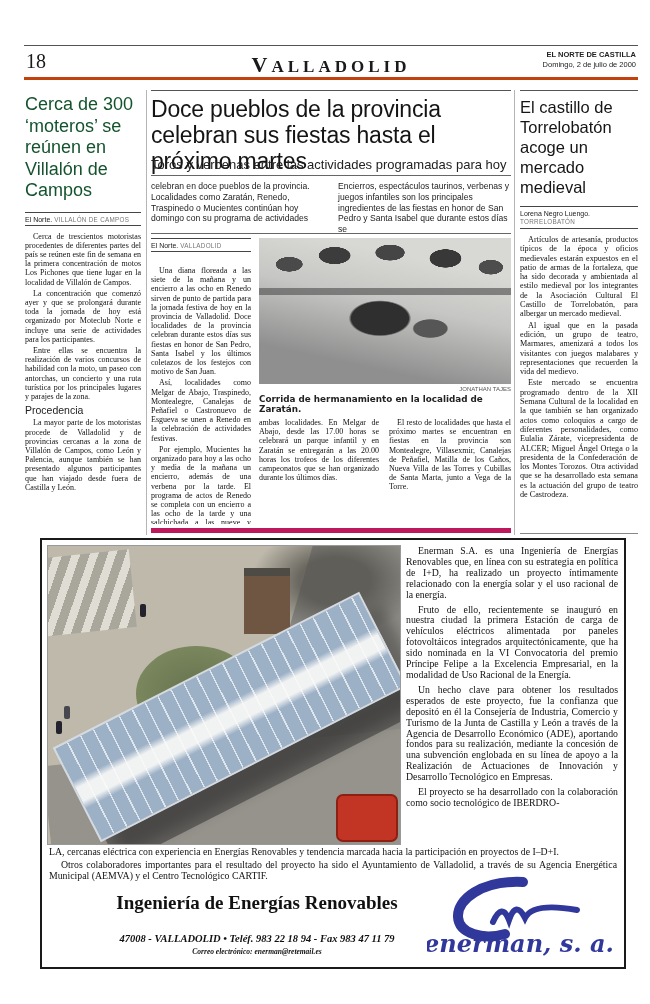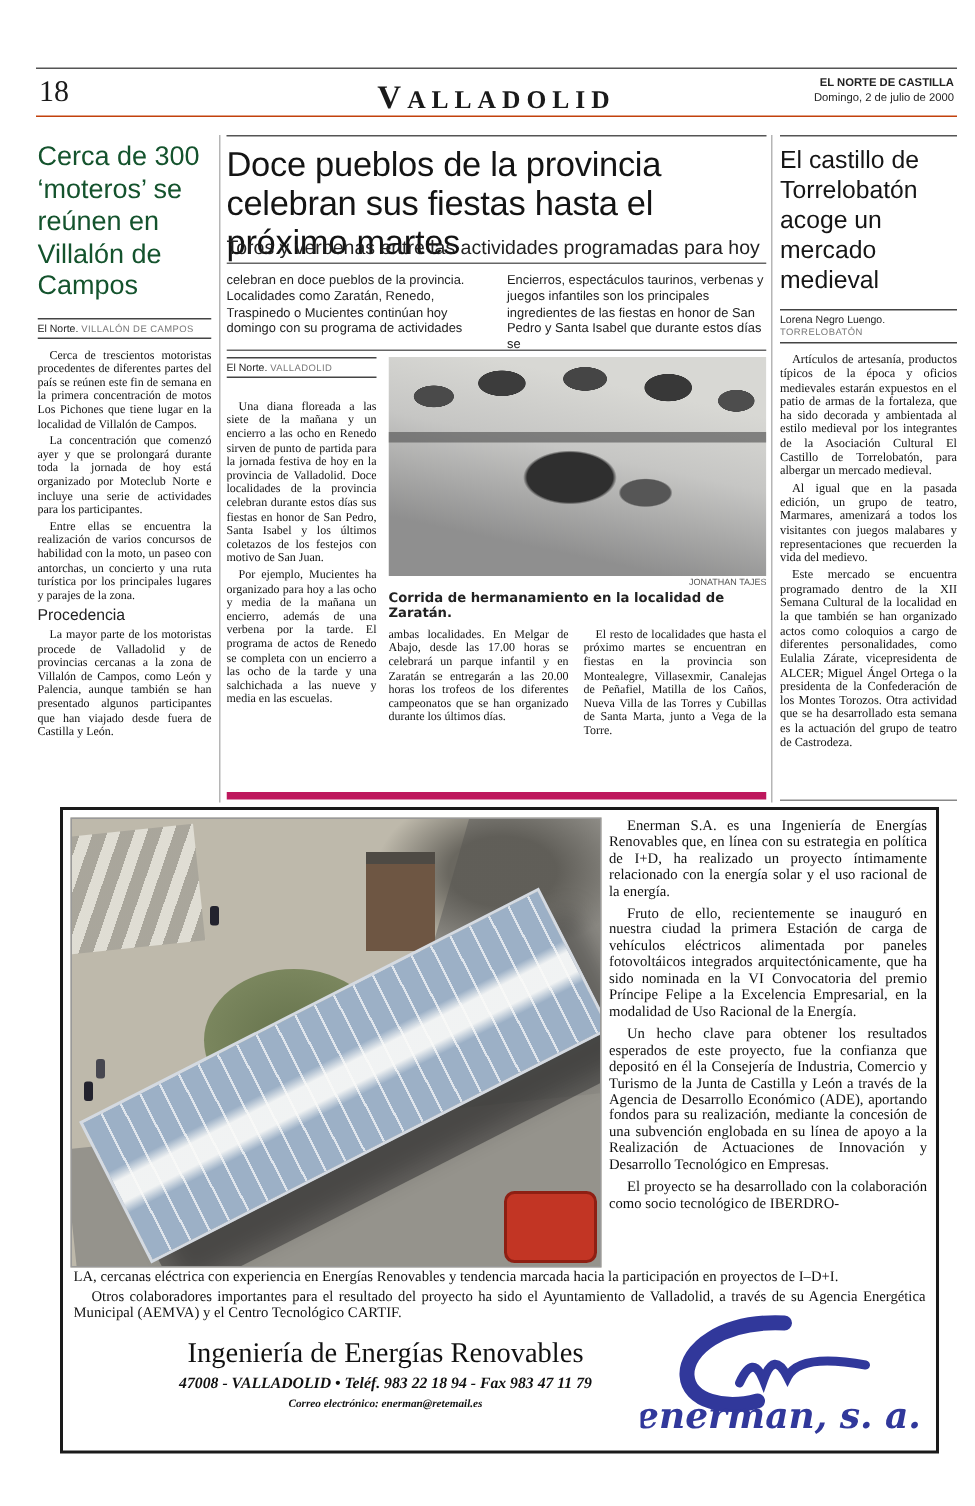--- a/index.html
+++ b/index.html
@@ -1,21 +1,21 @@
 <!DOCTYPE html>
 <html><head>
 <meta charset="utf-8">
 <style>
   html,body{margin:0;padding:0;background:#e8e8e4;}
   .page{position:relative;width:650px;height:1004px;background:#ffffff;margin:0 auto;
         font-family:"Liberation Serif",serif;color:#1a1a1a;overflow:hidden;}
 
   
   .hdr{position:absolute;left:24px;right:12px;top:45px;height:31px;
-       border-top:1px solid #555;border-bottom:1px solid #c2410c;}
+       border-top:1px solid #555;border-bottom:3px solid #c2410c;}
   .hdr-num{position:absolute;left:2px;top:4px;font-size:20px;font-family:"Liberation Serif",serif;}
   .hdr-section{position:absolute;left:0;right:0;top:6px;text-align:center;
        font-family:"Liberation Serif",serif;font-size:17px;letter-spacing:4px;font-weight:600;}
   .hdr-section::first-letter{font-size:22px;}
   .hdr-right{position:absolute;right:2px;top:4px;text-align:right;
        font-family:"Liberation Sans",sans-serif;font-size:7.5px;line-height:10px;color:#222;}
   .hdr-right .mast{font-weight:700;}
 
   
   .vrule{position:absolute;top:90px;width:1px;height:445px;background:#b5b5b5;}
@@ -115,21 +115,21 @@
 
   .ad-text{position:absolute;left:364px;top:6px;width:212px;height:296px;overflow:hidden;
            font-size:9.8px;line-height:10.9px;text-align:justify;color:#111;}
   .ad-text p{margin:0 0 4px;text-indent:12px;}
   .ad-full{position:absolute;left:7px;top:306px;width:568px;font-size:9.8px;line-height:11px;
            text-align:justify;color:#111;}
   .ad-full p{margin:0 0 2px;}
   .ad-full p.cont{text-indent:0;}
   .ad-full p.ind{text-indent:12px;}
   .ad-contact{position:absolute;left:20px;top:352px;width:390px;text-align:center;color:#111;}
-  .ad-company{font-size:19px;font-weight:400;margin:0 0 2px;font-family:"Liberation Serif",serif;}
+  .ad-company{font-size:19px;font-weight:700;margin:0 0 18px;font-family:"Liberation Serif",serif;}
   .ad-addr{font-size:10.5px;font-weight:700;font-style:italic;line-height:13px;margin:0;}
   .ad-email{font-size:7.5px;font-weight:700;font-style:italic;margin-top:2px;}
   .ad-logo{position:absolute;right:12px;top:336px;width:185px;height:82px;}
 </style>
 </head>
 <body>
 
 <div class="page">
 
   <div class="hdr">
@@ -168,20 +168,21 @@
       <div>Encierros, espectáculos taurinos, verbenas y juegos infantiles son los principales ingredientes de las fiestas en honor de San Pedro y Santa Isabel que durante estos días se</div>
     </div>
     <hr class="rule">
     <div class="main-body">
       <div class="byline mb-byline">
         <span>El Norte.</span>
         <span class="place">VALLADOLID</span>
       </div>
       <div class="serif-body mb-col1">
         <p>Una diana floreada a las siete de la mañana y un encierro a las ocho en Renedo sirven de punto de partida para la jornada festiva de hoy en la provincia de Valladolid. Doce localidades de la provincia celebran durante estos días sus fiestas en honor de San Pedro, Santa Isabel y los últimos coletazos de los festejos con motivo de San Juan.</p>
+        <p>Así, localidades como Melgar de Abajo, Traspinedo, Montealegre, Canalejas de Peñafiel o Castronuevo de Esgueva se unen a Renedo en la celebración de actividades festivas.</p>
         <p>Por ejemplo, Mucientes ha organizado para hoy a las ocho y media de la mañana un encierro, además de una verbena por la tarde. El programa de actos de Renedo se completa con un encierro a las ocho de la tarde y una salchichada a las nueve y media en las escuelas.</p>
 
       </div>
       <div class="photo">
         <div class="photo-art"></div>
         <div class="photo-bar"></div>
       </div>
       <div class="credit">JONATHAN TAJES</div>
       <div class="caption">Corrida de hermanamiento en la localidad de Zaratán.</div>
       <div class="serif-body mb-col2">

